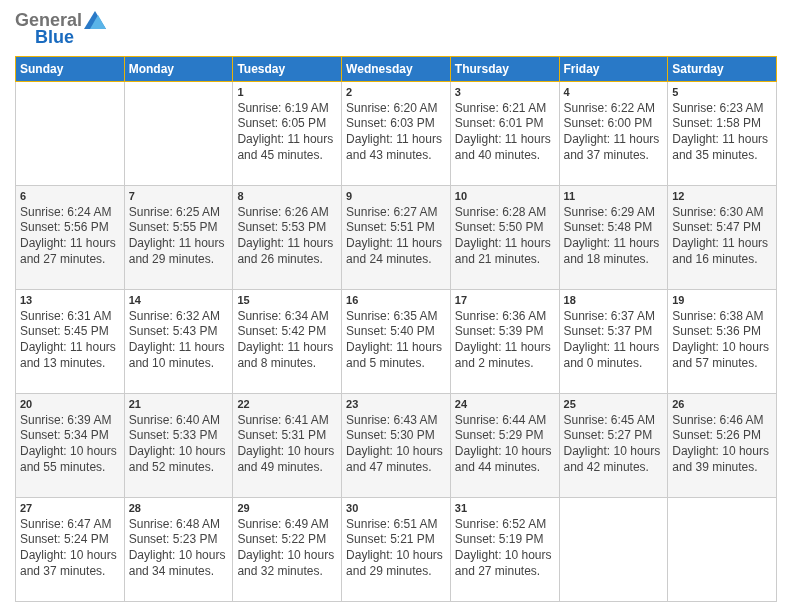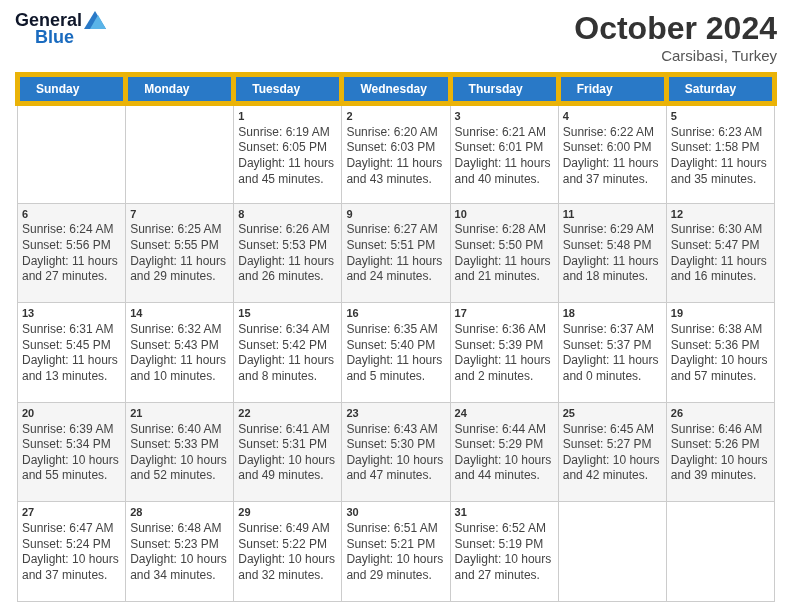--- a/index.html
+++ b/index.html
@@ -29,21 +29,21 @@
       align-items: flex-start;
     }
     .logo-text {
       display: flex;
       align-items: center;
       gap: 2px;
     }
     .logo-general {
       font-size: 18px;
       font-weight: bold;
-      color: #0f172a;
+      color: #737373;
     }
     .logo-blue {
       font-size: 18px;
       font-weight: bold;
       color: #1a6bbf;
     }
     .title-area {
       text-align: right;
     }
     .title-month {
@@ -59,22 +59,22 @@
       flex: 1;
       border-collapse: collapse;
       width: 100%;
       table-layout: fixed;
     }
     .calendar th {
       background-color: #2979c7;
       color: #fff;
       font-size: 12px;
       font-weight: bold;
-      padding: 5px 16px;
-      border: 5px solid #eab308;
+      padding: 5px 4px;
+      border: 1px solid #eab308;
       text-align: left;
     }
     .calendar td {
       border: 1px solid #ccc;
       vertical-align: top;
       padding: 3px 4px;
       font-size: 9.5px;
       color: #333;
       line-height: 1.35;
       height: 88px;
@@ -109,24 +109,20 @@
     <div class="logo">
       <div class="logo-text">
         <span class="logo-general">General</span>
         <svg width="22" height="18" viewBox="0 0 22 18" style="margin-bottom:2px;">
           <polygon points="0,18 11,0 22,18" fill="#2979c7"></polygon>
           <polygon points="6,18 14,4 22,18" fill="#5ab4e8"></polygon>
         </svg>
       </div>
       <span class="logo-blue" style="margin-top:-4px; margin-left:20px;">Blue</span>
     </div>
-    <div class="title-area">
-      <div class="title-month">October 2024</div>
-      <div class="title-location">Carsibasi, Turkey</div>
-    </div>
   </div>
 
   <table class="calendar">
     <thead>
       <tr>
         <th>Sunday</th>
         <th>Monday</th>
         <th>Tuesday</th>
         <th>Wednesday</th>
         <th>Thursday</th>

